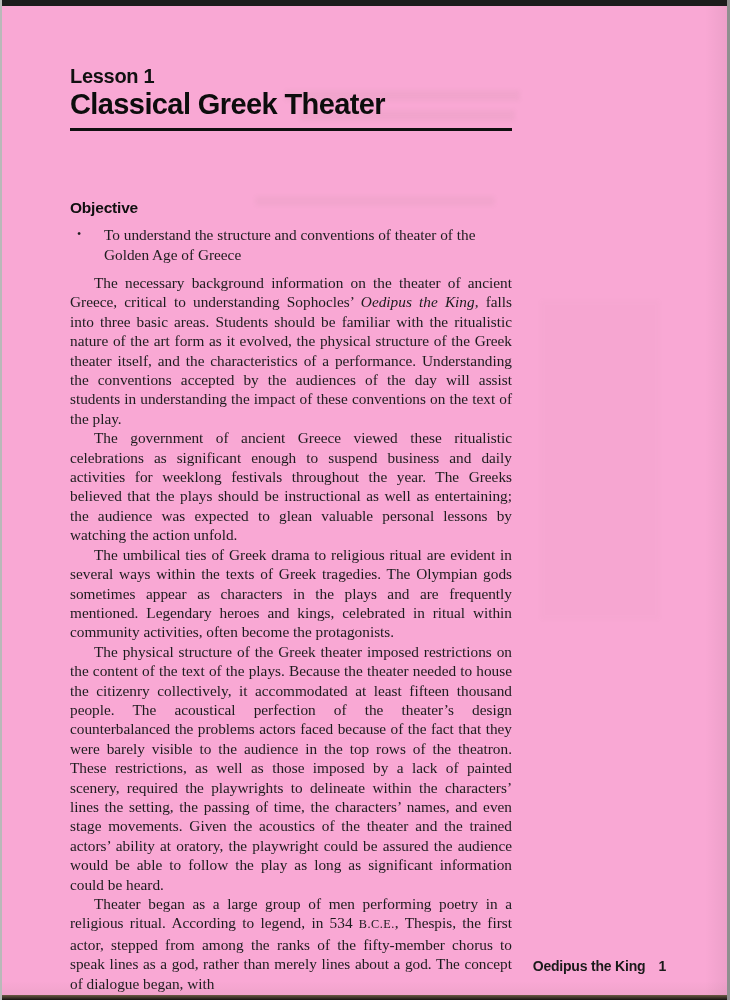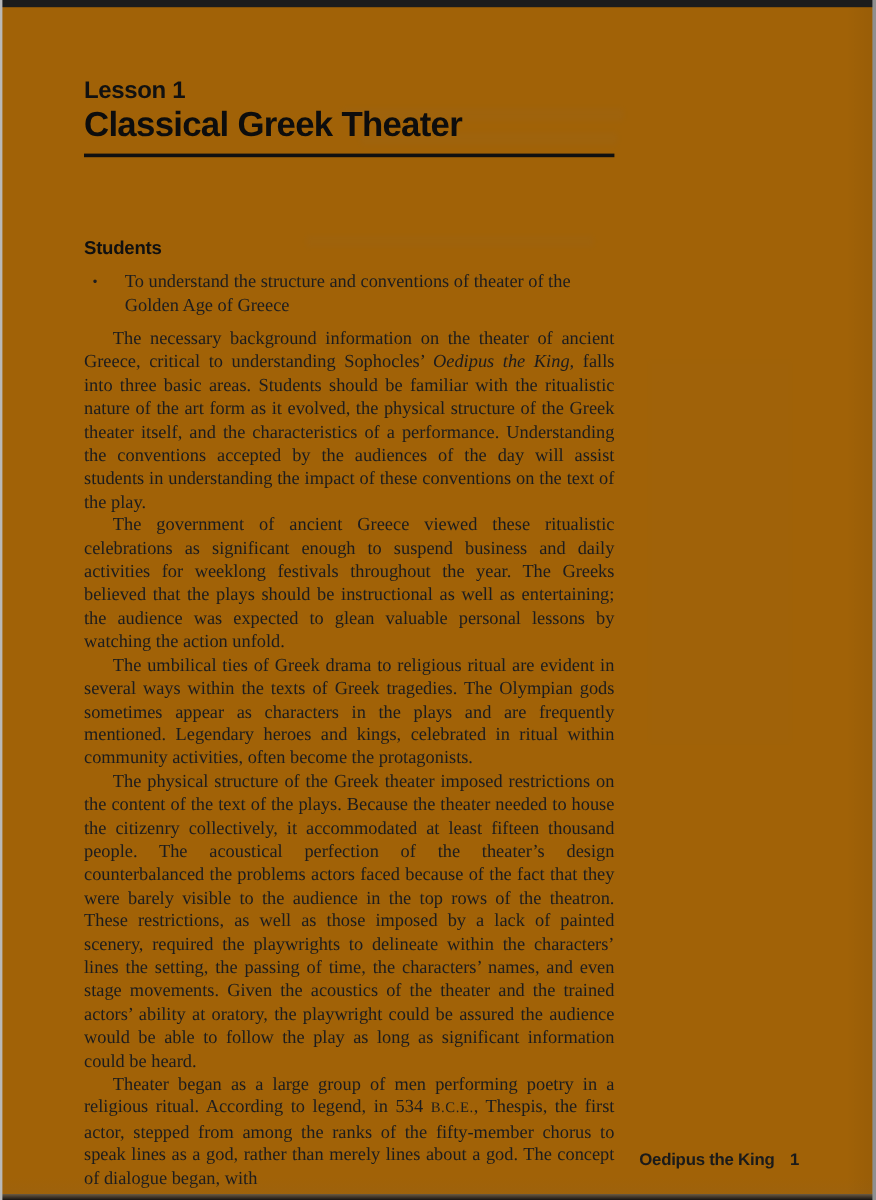--- a/index.html
+++ b/index.html
@@ -2,21 +2,21 @@
 <html lang="en"><head>
 <meta charset="utf-8">
 <style>
   * { margin: 0; padding: 0; box-sizing: border-box; }
   html, body { width: 730px; height: 1000px; background: #ffffff; }
 
   .scan-page {
     position: relative;
     width: 730px;
     height: 1000px;
-    background: #a16207;
+    background: #f9a8d4;
     overflow: hidden;
     font-family: "Liberation Serif", serif;
   }
 
   
   .edge-top    { position: absolute; top: 0; left: 0; right: 0; height: 6px; background: #1c1c1c; }
   .edge-bottom { position: absolute; bottom: 0; left: 0; right: 0; height: 5px;
                  background: linear-gradient(to bottom, #6b5a43, #161210); }
   .edge-left   { position: absolute; top: 0; bottom: 0; left: 0; width: 2px; background: #b9b9b9; }
   .edge-right  { position: absolute; top: 0; bottom: 0; right: 0; width: 3px; background: #8f8f8f; }
@@ -126,21 +126,21 @@
   <div class="ghost ghost-4"></div>
 
   <div class="content">
 
     <header>
       <div class="lesson-label">Lesson 1</div>
       <h1 class="lesson-title">Classical Greek Theater</h1>
       <div class="title-rule"></div>
     </header>
 
-    <h2 class="sub-heading objective-heading">Students</h2>
+    <h2 class="sub-heading objective-heading">Objective</h2>
 
     <div class="bullet-row">
         <span class="bullet-glyph">•</span>
         <span class="bullet-text">To understand the structure and conventions of theater of the Golden Age of Greece</span>
       </div>
 
 
     <div class="body-copy">
       <p><span>The necessary background information on the theater of ancient Greece, critical to understanding Sophocles’ </span><span class="italic">Oedipus the King,</span><span> falls into three basic areas. Students should be familiar with the ritualistic nature of the art form as it evolved, the physical structure of the Greek theater itself, and the characteristics of a performance. Understanding the conventions accepted by the audiences of the day will assist students in understanding the impact of these conventions on the text of the play.</span></p>
       <p><span>The government of ancient Greece viewed these ritualistic celebrations as significant enough to suspend business and daily activities for weeklong festivals throughout the year. The Greeks believed that the plays should be instructional as well as entertaining; the audience was expected to glean valuable personal lessons by watching the action unfold.</span></p>

